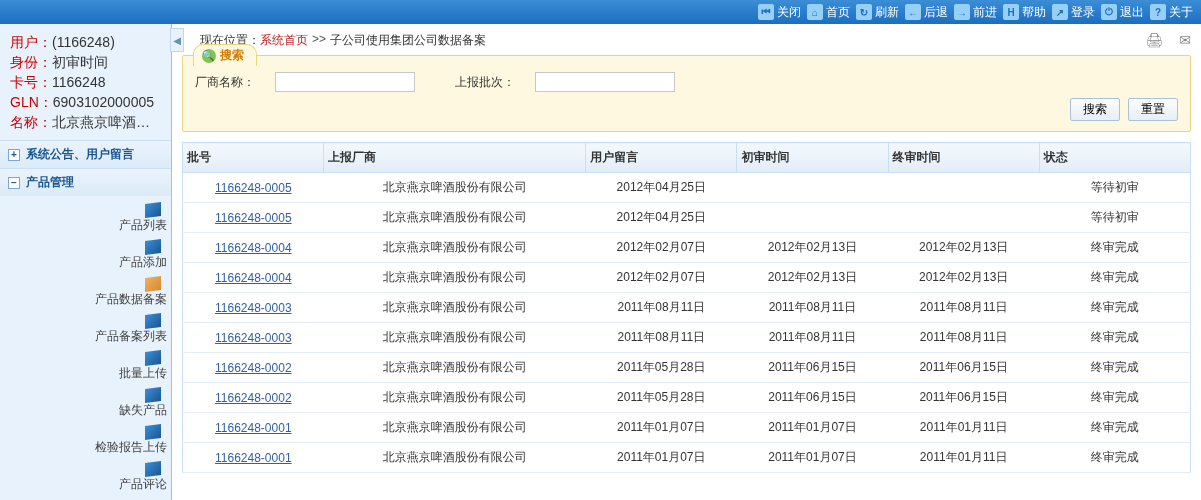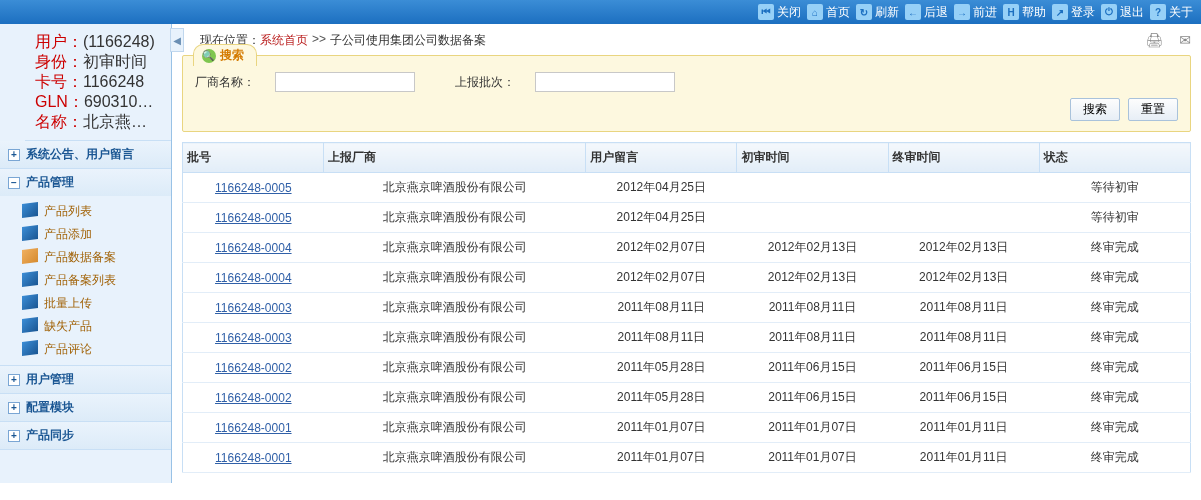--- a/index.html
+++ b/index.html
@@ -2,28 +2,28 @@
 <html><head>
 <meta charset="utf-8">
 <style>
 * { box-sizing: border-box; margin: 0; padding: 0; }
 body { font-family: "Microsoft YaHei", Arial, sans-serif; font-size: 12px; color: #333; background: #fff; width: 1201px; }
 .top-toolbar { height: 24px; background: linear-gradient(#3b8dd6, #1c6fc0); display: flex; justify-content: flex-end; align-items: center; padding-right: 8px; }
 .top-toolbar .tbtn { color: #fff; display: inline-flex; align-items: center; margin-left: 6px; cursor: pointer; font-size: 12px; }
 .top-toolbar .ticon { display: inline-flex; align-items: center; justify-content: center; width: 16px; height: 16px; background: #96d0f7; color: #1c6fc0; border-radius: 2px; font-size: 10px; font-weight: bold; margin-right: 3px; }
 .container { display: flex; }
 .sidebar { width: 172px; border-right: 1px solid #99c2e6; background: #e8f2fc; }
-.user-info { padding: 8px 10px; border-bottom: 1px solid #c8dff5; font-size: 16px; line-height: 20px; color: #333; margin-left: 25px; }
+.user-info { padding: 8px 10px; border-bottom: 1px solid #c8dff5; font-size: 14px; line-height: 20px; color: #333; }
 .user-info .row { white-space: nowrap; overflow: hidden; text-overflow: ellipsis; }
 .user-info .lbl-red { color: #c00; }
 .menu-section { border-bottom: 1px solid #c8dff5; }
 .menu-header { background: linear-gradient(#eaf3fc, #dcebf8); padding: 5px 8px; font-weight: bold; color: #1a5693; cursor: pointer; display: flex; align-items: center; }
 .menu-header .exp { display: inline-block; width: 12px; height: 12px; border: 1px solid #7aa6d4; color: #1a5693; font-size: 10px; line-height: 10px; text-align: center; margin-right: 6px; background: #fff; }
 .menu-items { padding: 4px 0 4px 18px; }
-.menu-items .item { display: flex; align-items: flex-start; padding: 3px 4px; color: #a16207; cursor: pointer; }
+.menu-items .item { display: flex; align-items: flex-end; padding: 3px 4px; color: #404040; cursor: pointer; flex-direction: column; }
 .menu-items .item .micon { width: 16px; height: 14px; margin-right: 6px; display: inline-block; }
 .micon-blue { background: linear-gradient(135deg, #3b8dd6, #1a5693); transform: skewY(-8deg); }
 .micon-orange { background: linear-gradient(135deg, #f0b060, #d68b2f); transform: skewY(-8deg); }
 .main { flex: 1; background: #fff; padding: 4px 10px 10px; position: relative; }
 .collapse-handle { position: absolute; left: -2px; top: 4px; width: 14px; height: 24px; border: 1px solid #c0d7ee; background: #e8f2fc; color: #6a8fb4; font-size: 10px; display: flex; align-items: center; justify-content: center; cursor: pointer; }
 .breadcrumb { padding: 4px 0 6px 18px; color: #333; display: flex; align-items: flex-start; }
 .breadcrumb .arrow { margin: 0 4px; color: #555; }
 .breadcrumb a { color: #b91c1c; cursor: pointer; }
 .breadcrumb .tools { margin-left: auto; display: flex; gap: 16px; }
 .breadcrumb .tool-icon { font-size: 14px; color: #888; cursor: pointer; }
@@ -124,20 +124,24 @@
           <div class="item">
             <span class="micon micon-blue"></span>
             <span>批量上传</span>
           </div>
           <div class="item">
             <span class="micon micon-blue"></span>
             <span>缺失产品</span>
           </div>
           <div class="item">
             <span class="micon micon-blue"></span>
+            <span>检验报告上传</span>
+          </div>
+          <div class="item">
+            <span class="micon micon-blue"></span>
             <span>产品评论</span>
           </div>
         </div>
     </div>
     <div class="menu-section">
       <div class="menu-header">
           <span class="exp">+</span>
           <span>用户管理</span>
         </div>
     </div>

